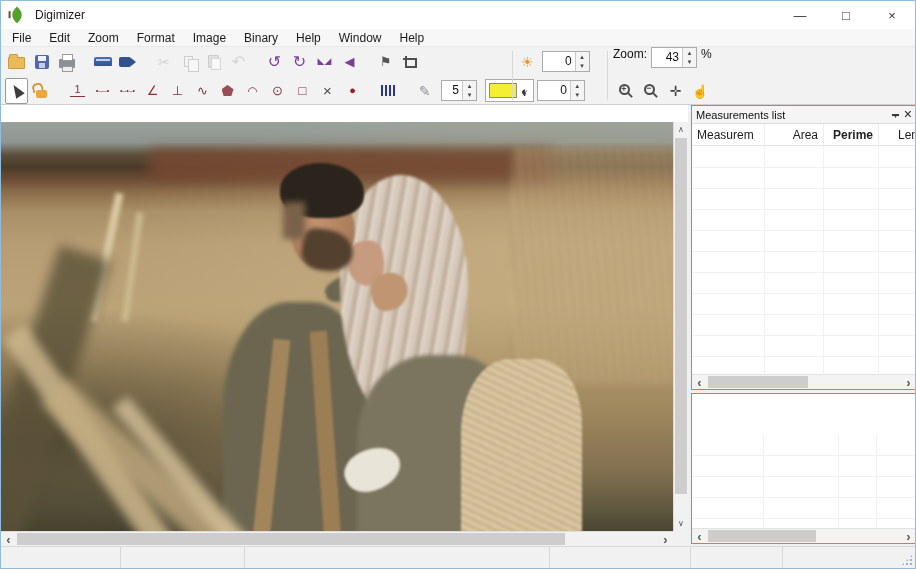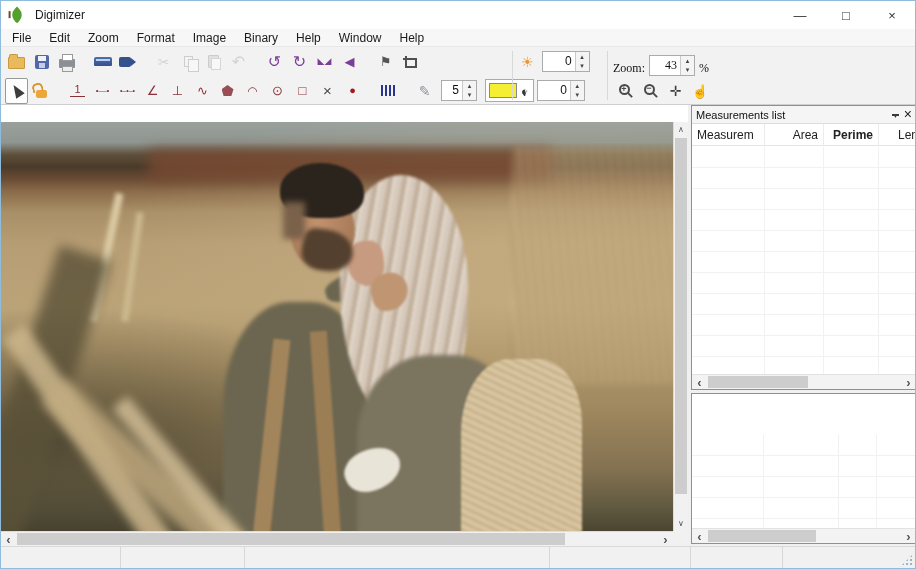--- a/index.html
+++ b/index.html
@@ -78,21 +78,21 @@
   .pspin .spin-val{width:20px;}
   .adjspin .spin-val{width:32px;}
   .zspin .spin-val{width:30px;}
   .colorbtn{display:flex;align-items:center;border:1px solid #ababab;background:#fff;height:23px;padding:2px 1px 2px 3px;margin-left:8px;}
   .swatch{width:28px;height:15px;border:1px solid #8a8a8a;}
   .chev::before{content:"∨";font-size:9px;color:#444;}
   .chev{width:15px;text-align:center;}
   .tb-adjust{position:absolute;left:517px;top:0;width:86px;}
   .tb-adjust .trow{justify-content:flex-start;gap:8px;padding-left:3px;}
   .tb-zoom{position:absolute;left:612px;top:0;width:104px;}
-  .tb-zoom .trow1{height:29px;display:flex;align-items:flex-end;gap:4px;font-family:Liberation Serif, serif;}
+  .tb-zoom .trow1{height:29px;display:flex;align-items:flex-start;gap:4px;}
   .zlabel,.zpct{font-size:12px;color:#111;}
   .tb-zoom .trow2{height:29px;display:flex;align-items:center;}
 
   
   .docarea{position:absolute;left:0;top:104px;width:687px;height:441px;background:#fff;}
   .tabbar{position:absolute;left:0;top:0;right:0;height:17px;background:linear-gradient(#f5f8fa,#e1e7ed);border-bottom:1px solid #aeb9c4;display:flex;align-items:center;font-size:11px;color:#1c1c1c;padding:0 4px;}
   .tabtext{flex:1;white-space:nowrap;overflow:hidden;}
   .pin{display:inline-block;border-top:2px solid #3a3a3a;padding-top:0;line-height:0;margin:0 5px;}
   .pin::before{content:"▼";font-size:7px;color:#3a3a3a;display:block;margin-top:0px;}
   .xclose{line-height:0;}

